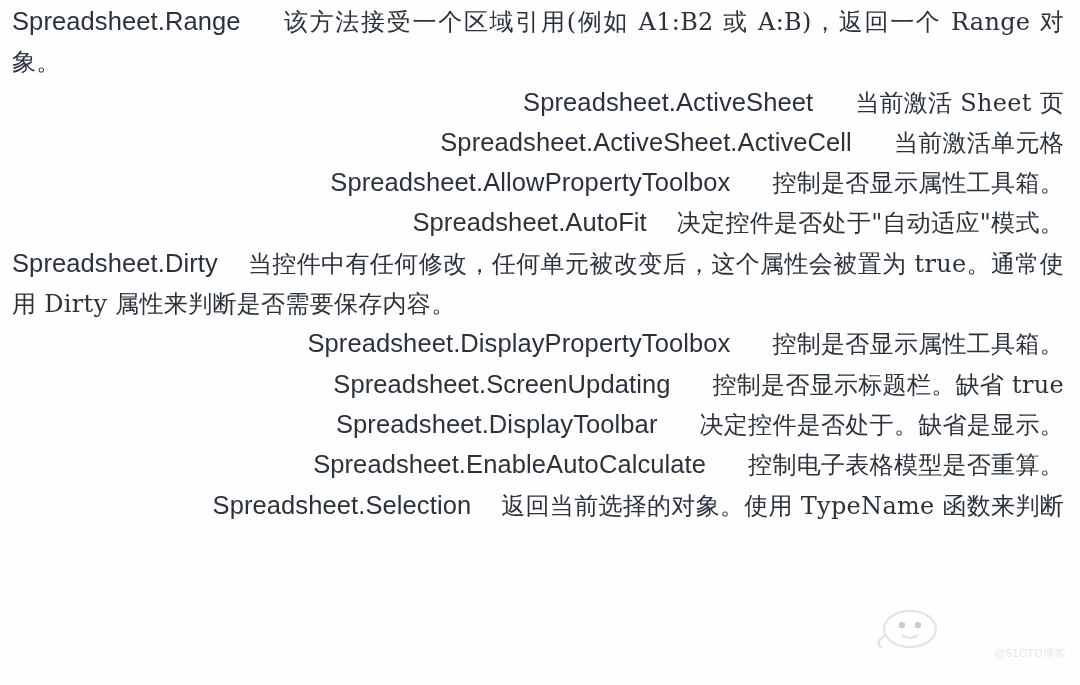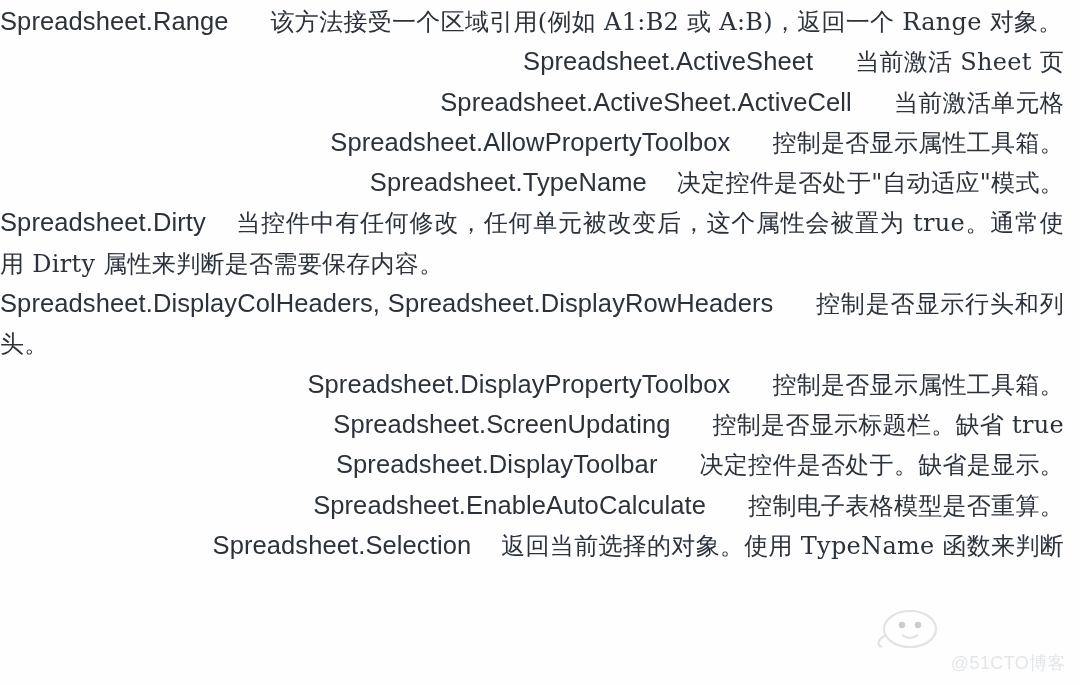--- a/index.html
+++ b/index.html
@@ -13,21 +13,21 @@
     font-family: "Liberation Sans", "DejaVu Sans", sans-serif;
     overflow: hidden;
   }
 
   #doc {
     position: relative;
     width: 1080px;
     height: 685px;
     background: #fefefe;
     box-sizing: border-box;
-    padding: 2px 16px 0 0;
+    padding: 2px 16px 0 12px;
   }
 
   .para {
     color: #2c323c;
     font-size: 25.5px;
     line-height: 39.3px;
     letter-spacing: 0.1px;
     margin: 0;
     white-space: normal;
     text-align: justify;
@@ -62,22 +62,22 @@
     right: 8px;
     bottom: 8px;
     width: 200px;
     height: 72px;
     pointer-events: none;
     opacity: 0.55;
   }
   #watermark .wm-text {
     position: absolute;
     right: 6px;
-    bottom: 2px;
-    font-size: 18px;
+    bottom: 16px;
+    font-size: 11px;
     color: #cdd2d8;
     font-family: "Liberation Sans", "DejaVu Sans", sans-serif;
     letter-spacing: 0.4px;
     white-space: nowrap;
   }
   #watermark .wm-mark {
     position: absolute;
     left: 0px;
     bottom: 28px;
     width: 150px;
@@ -88,23 +88,22 @@
 </head>
 <body>
 
 <div id="doc">
 
   <div id="entries">
       <p class="para wrap"><span class="api">Spreadsheet.Range</span><span class="gap-l"></span><span class="cn">该方法接受一个区域引用(例如 A1:B2 或 A:B)，返回一个 Range 对象。</span></p>
       <p class="para nowrap"><span class="api">Spreadsheet.ActiveSheet</span><span class="gap-l"></span><span class="cn">当前激活 Sheet 页</span></p>
       <p class="para nowrap"><span class="api">Spreadsheet.ActiveSheet.ActiveCell</span><span class="gap-l"></span><span class="cn">当前激活单元格</span></p>
       <p class="para nowrap"><span class="api">Spreadsheet.AllowPropertyToolbox</span><span class="gap-l"></span><span class="cn">控制是否显示属性工具箱。</span></p>
-      <p class="para nowrap"><span class="api">Spreadsheet.TypeName</span><span class="gap-m"></span><span class="cn">决定控件是否处于"自动适应"模式。</span></p>
+      <p class="para nowrap"><span class="api">Spreadsheet.AutoFit</span><span class="gap-m"></span><span class="cn">决定控件是否处于"自动适应"模式。</span></p>
       <p class="para wrap"><span class="api">Spreadsheet.Dirty</span><span class="gap-m"></span><span class="cn">当控件中有任何修改，任何单元被改变后，这个属性会被置为 true。通常使用 Dirty 属性来判断是否需要保存内容。</span></p>
-      <p class="para wrap"><span class="api">Spreadsheet.DisplayColHeaders,  Spreadsheet.DisplayRowHeaders</span><span class="gap-l"></span><span class="cn">控制是否显示行头和列头。</span></p>
       <p class="para nowrap"><span class="api">Spreadsheet.DisplayPropertyToolbox</span><span class="gap-l"></span><span class="cn">控制是否显示属性工具箱。</span></p>
       <p class="para nowrap"><span class="api">Spreadsheet.ScreenUpdating</span><span class="gap-l"></span><span class="cn">控制是否显示标题栏。缺省 true</span></p>
       <p class="para nowrap"><span class="api">Spreadsheet.DisplayToolbar</span><span class="gap-l"></span><span class="cn">决定控件是否处于。缺省是显示。</span></p>
       <p class="para nowrap"><span class="api">Spreadsheet.EnableAutoCalculate</span><span class="gap-l"></span><span class="cn">控制电子表格模型是否重算。</span></p>
       <p class="para nowrap"><span class="api">Spreadsheet.Selection</span><span class="gap-m"></span><span class="cn">返回当前选择的对象。使用 TypeName 函数来判断</span></p>
     </div>
 
   <div id="watermark">
     <svg class="wm-mark" viewBox="0 0 150 44">
       <ellipse cx="38" cy="24" rx="26" ry="18" fill="none" stroke="#b9bfc7" stroke-width="2.2"></ellipse>

